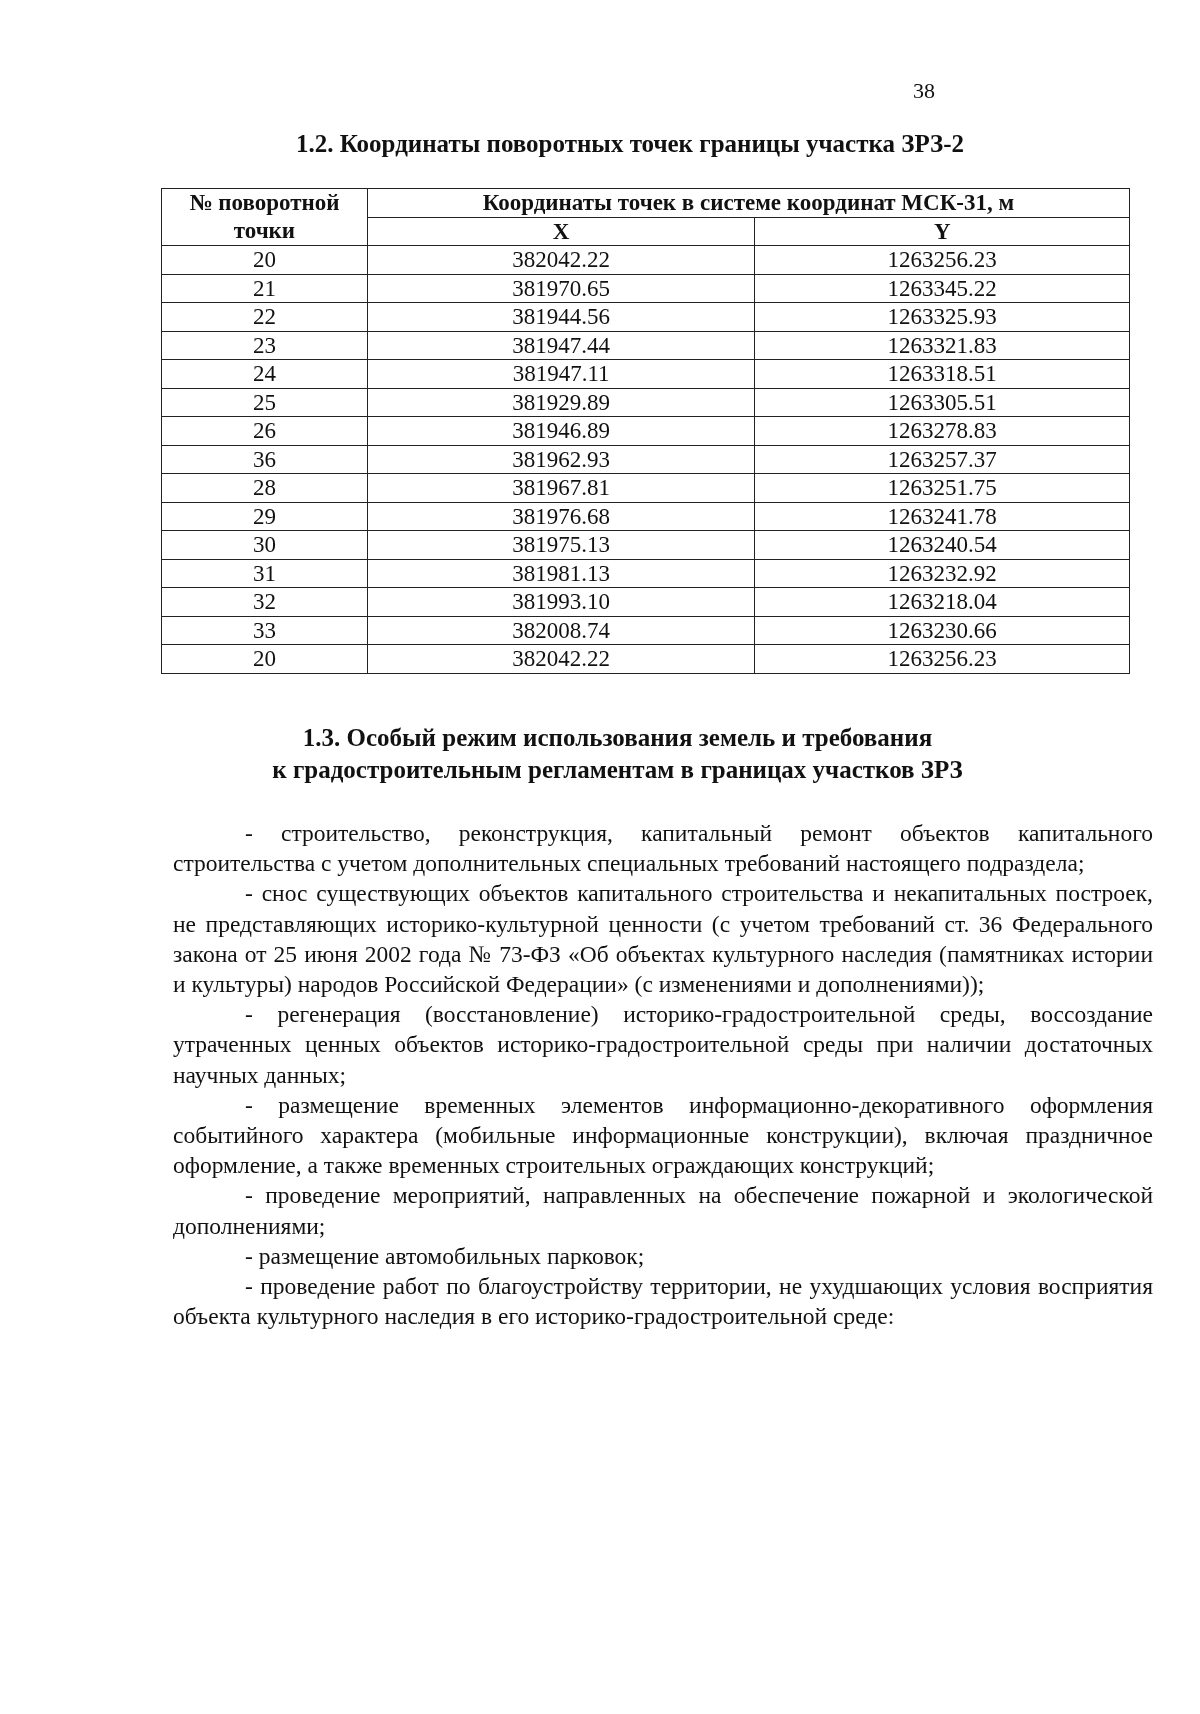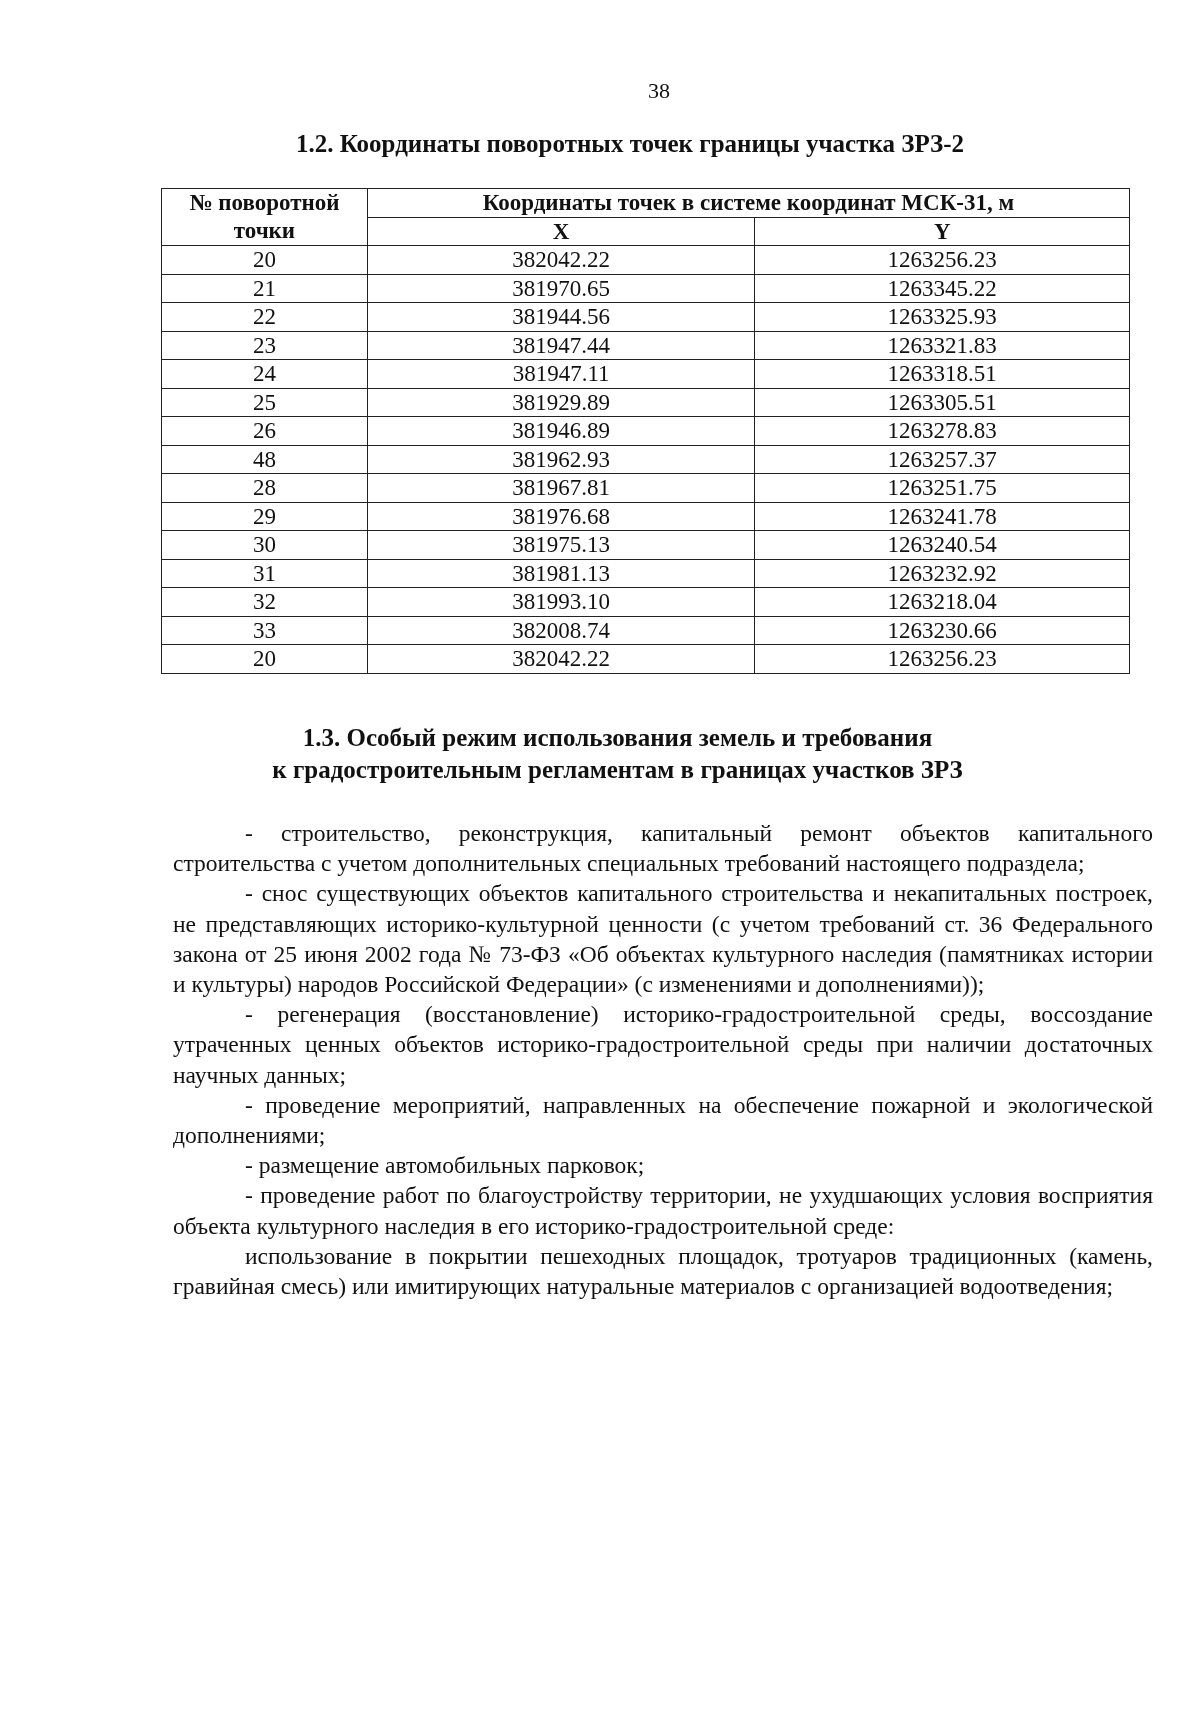--- a/index.html
+++ b/index.html
@@ -1,21 +1,21 @@
 <!DOCTYPE html>
 <html><head>
   <meta charset="utf-8">
   <style>
     html, body { margin: 0; padding: 0; background: #ffffff; }
     body {
       width: 1200px; height: 1714px; position: relative; overflow: hidden;
       font-family: "Liberation Serif", "DejaVu Serif", serif; color: #111;
     }
     .page-number {
-      position: absolute; top: 78px; left: 0; width: 1200px; text-align: left;
+      position: absolute; top: 78px; left: 0; width: 1200px; text-align: center;
       padding-left: 648px; box-sizing: border-box; font-size: 22px;
     }
     .section-title {
       position: absolute; left: 0; width: 1200px; text-align: center;
       font-weight: bold; font-size: 25px; line-height: 32px;
     }
     #title-12 { top: 128px; padding-left: 60px; box-sizing: border-box; font-family: Liberation Serif, serif; }
     #title-13 { top: 722px; padding-left: 35px; box-sizing: border-box; }
     table.coords {
       position: absolute; top: 188px; left: 161px; width: 969px;
@@ -86,21 +86,21 @@
         <td>25</td>
         <td>381929.89</td>
         <td>1263305.51</td>
       </tr>
       <tr>
         <td>26</td>
         <td>381946.89</td>
         <td>1263278.83</td>
       </tr>
       <tr>
-        <td>48</td>
+        <td>36</td>
         <td>381962.93</td>
         <td>1263257.37</td>
       </tr>
       <tr>
         <td>28</td>
         <td>381967.81</td>
         <td>1263251.75</td>
       </tr>
       <tr>
         <td>29</td>
@@ -138,18 +138,18 @@
 <div id="title-13" class="section-title">
   <div>1.3. Особый режим использования земель и требования</div>
   <div>к градостроительным регламентам в границах участков ЗРЗ</div>
 </div>
 
 <div class="body-text">
   <div id="paras">
       <p>- строительство, реконструкция, капитальный ремонт объектов капитального строительства с учетом дополнительных специальных требований настоящего подраздела;</p>
       <p>- снос существующих объектов капитального строительства и некапитальных построек, не представляющих историко-культурной ценности (с учетом требований ст. 36 Федерального закона от 25 июня 2002 года № 73-ФЗ «Об объектах культурного наследия (памятниках истории и культуры) народов Российской Федерации» (с изменениями и дополнениями));</p>
       <p>- регенерация (восстановление) историко-градостроительной среды, воссоздание утраченных ценных объектов историко-градостроительной среды при наличии достаточных научных данных;</p>
+      <p>- размещение временных элементов информационно-декоративного оформления событийного характера (мобильные информационные конструкции), включая праздничное оформление, а также временных строительных ограждающих конструкций;</p>
       <p>- проведение мероприятий, направленных на обеспечение пожарной и экологической дополнениями;</p>
       <p>- размещение автомобильных парковок;</p>
       <p>- проведение работ по благоустройству территории, не ухудшающих условия восприятия объекта культурного наследия в его историко-градостроительной среде:</p>
-      <p>использование в покрытии пешеходных площадок, тротуаров традиционных (камень, гравийная смесь) или имитирующих натуральные материалов с организацией водоотведения;</p>
     </div>
 </div>
 
 </body></html>

